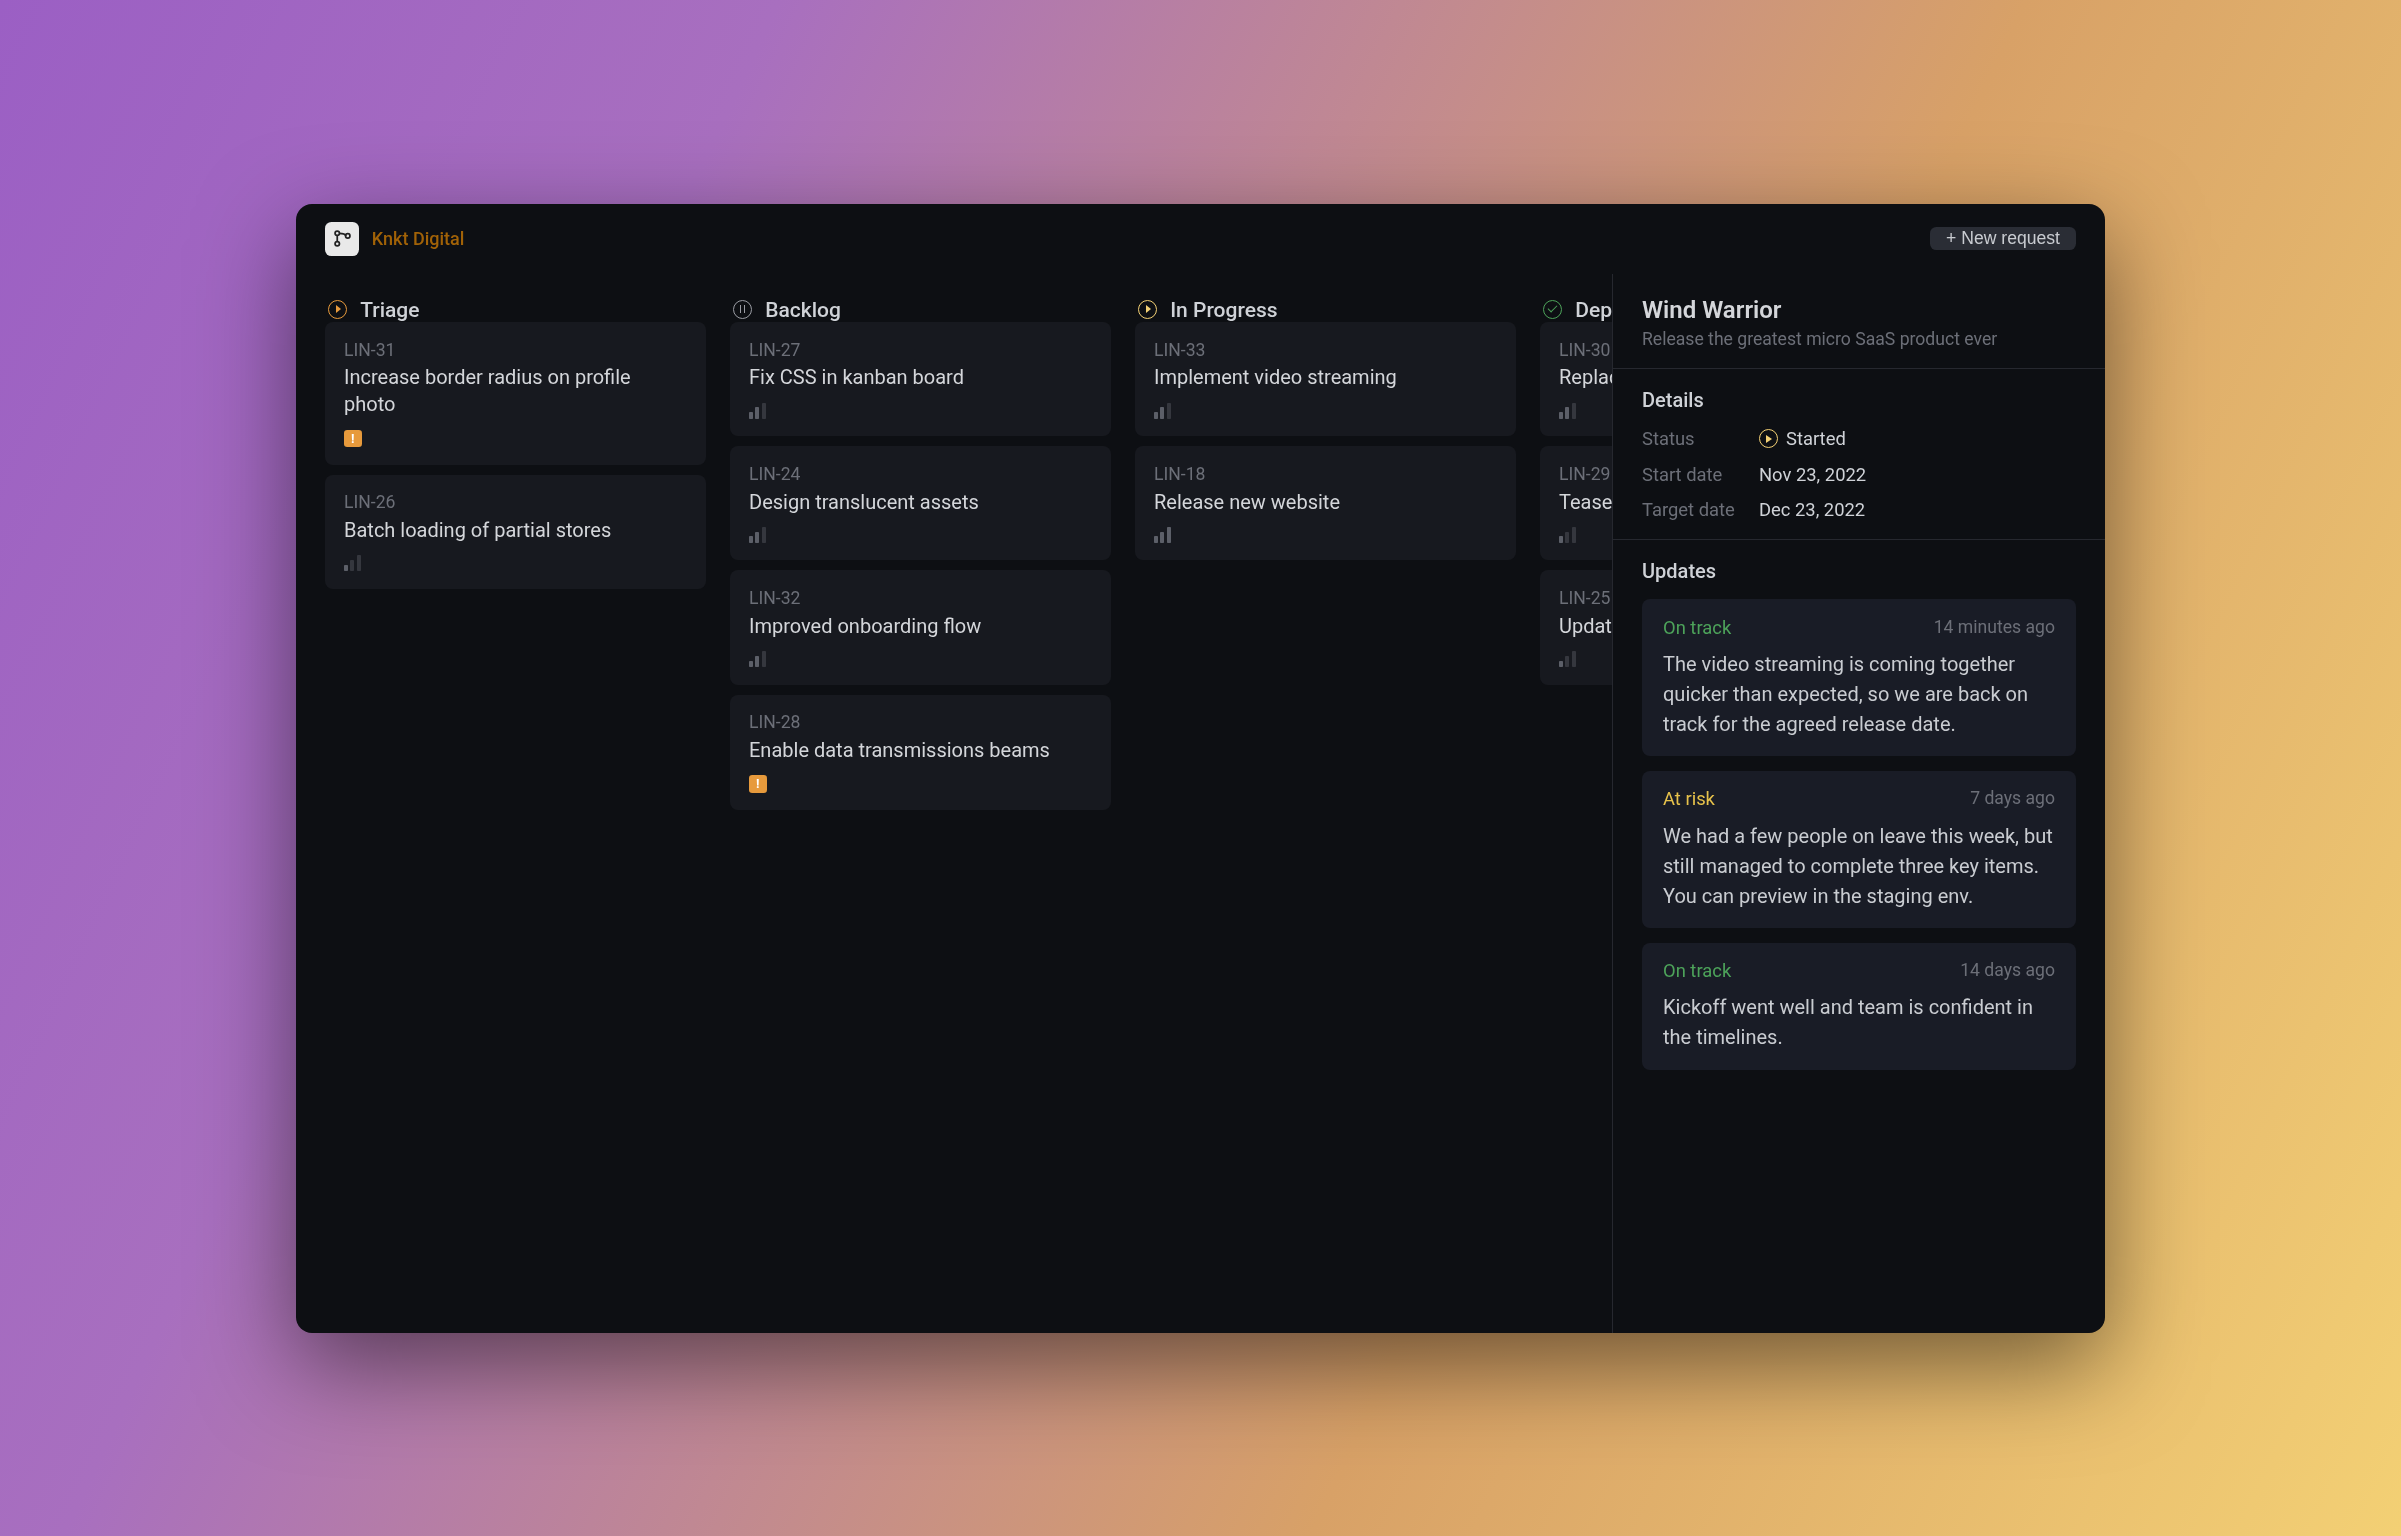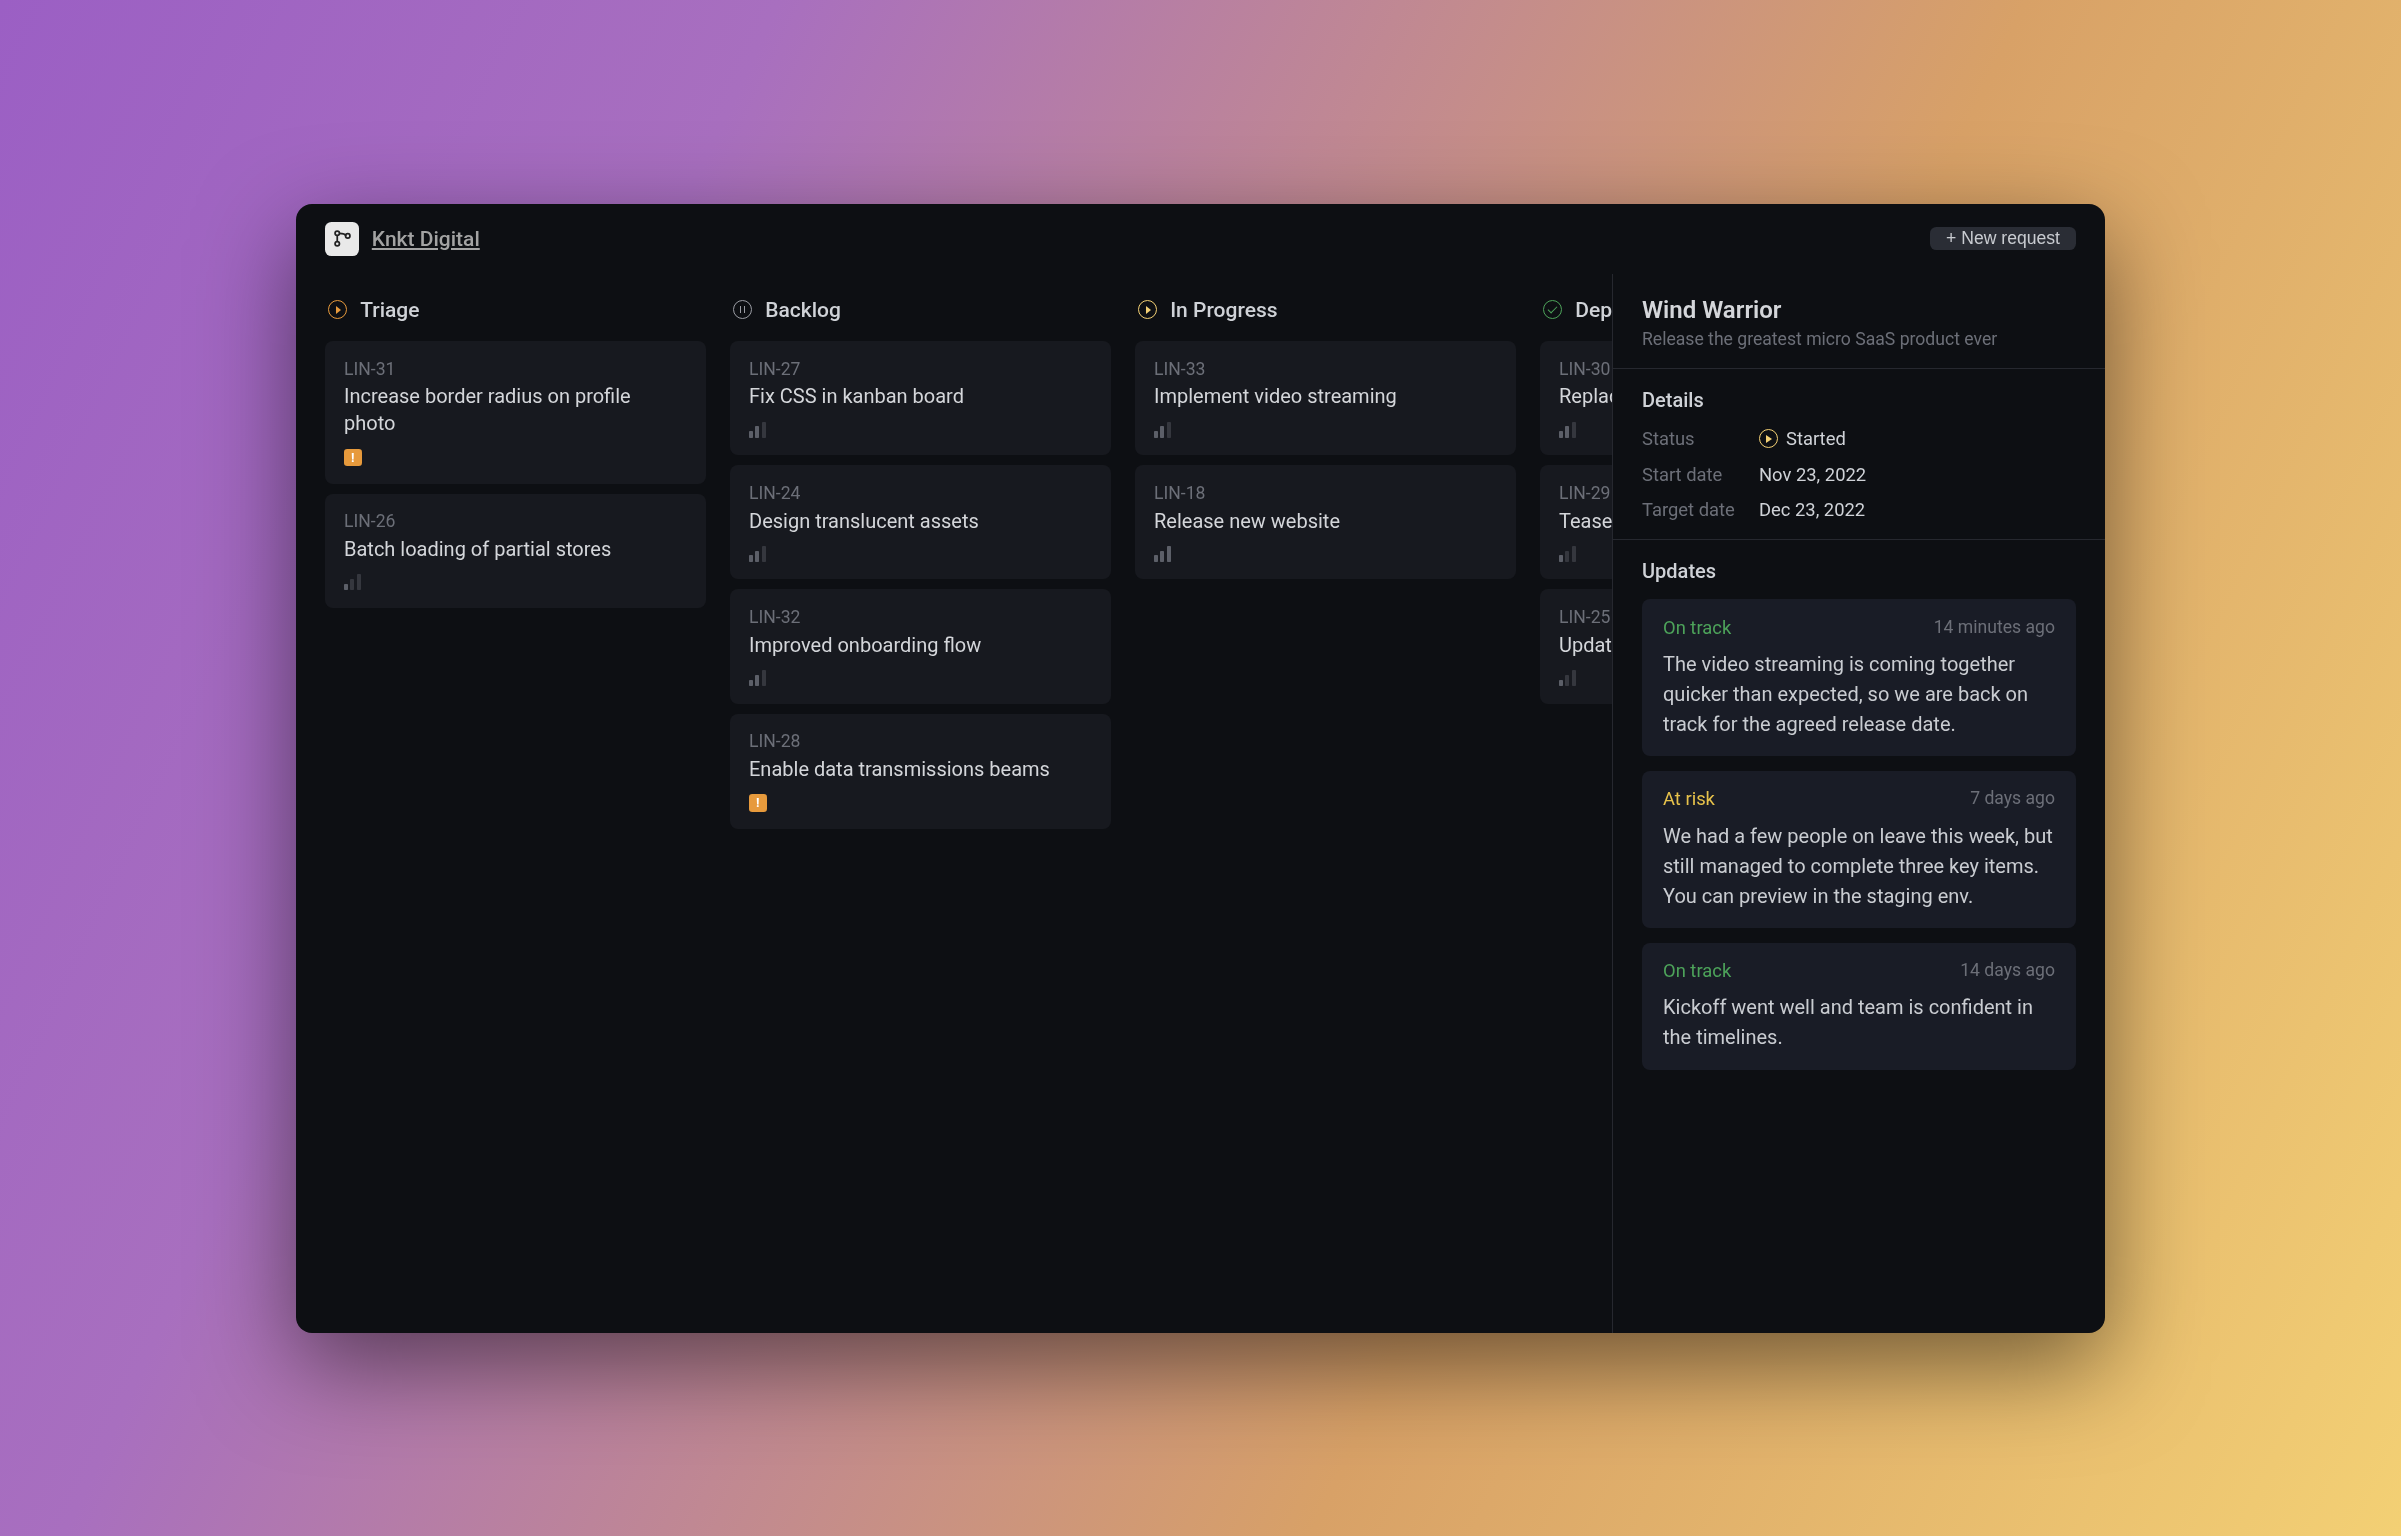--- a/index.html
+++ b/index.html
@@ -39,21 +39,21 @@
 .ws-logo {
   width: 34px;
   height: 34px;
   border-radius: 6.4px;
   background: #e9e9e9;
   display: flex;
   align-items: center;
   justify-content: center;
 }
 .ws-logo svg { width: 21px; height: 21px; }
-.ws-name { color: #a3a3a3; font-size: 21px; font-weight: 500; text-decoration: underline; }
+.ws-name { color: #a16207; font-size: 18px; font-weight: 500; }
 .new-request {
   background: #2a2d35;
   color: #c9ccd1;
   border: none;
   padding: 1px 16px;
   border-radius: 6.4px;
   font-size: 17.6px;
   cursor: pointer;
 }
 .content {
@@ -67,23 +67,22 @@
   gap: 24px;
   padding: 24px 0 24px 29px;
   overflow: hidden;
 }
 .column {
   width: 381px;
   flex-shrink: 0;
 }
 .col-header {
   display: flex;
-  align-items: center;
+  align-items: flex-start;
   gap: 11.2px;
-  margin-bottom: 19px;
   padding-left: 1.6px;
 }
 .col-header .icon { width: 22.4px; height: 22.4px; display: flex; align-items: center; justify-content: center; }
 .col-title { color: #cfd2d7; font-size: 21px; font-weight: 500; }
 .col-cards { display: flex; flex-direction: column; gap: 10px; }
 .card {
   background: #17191f;
   border-radius: 8px;
   padding: 17.6px 19px;
 }

